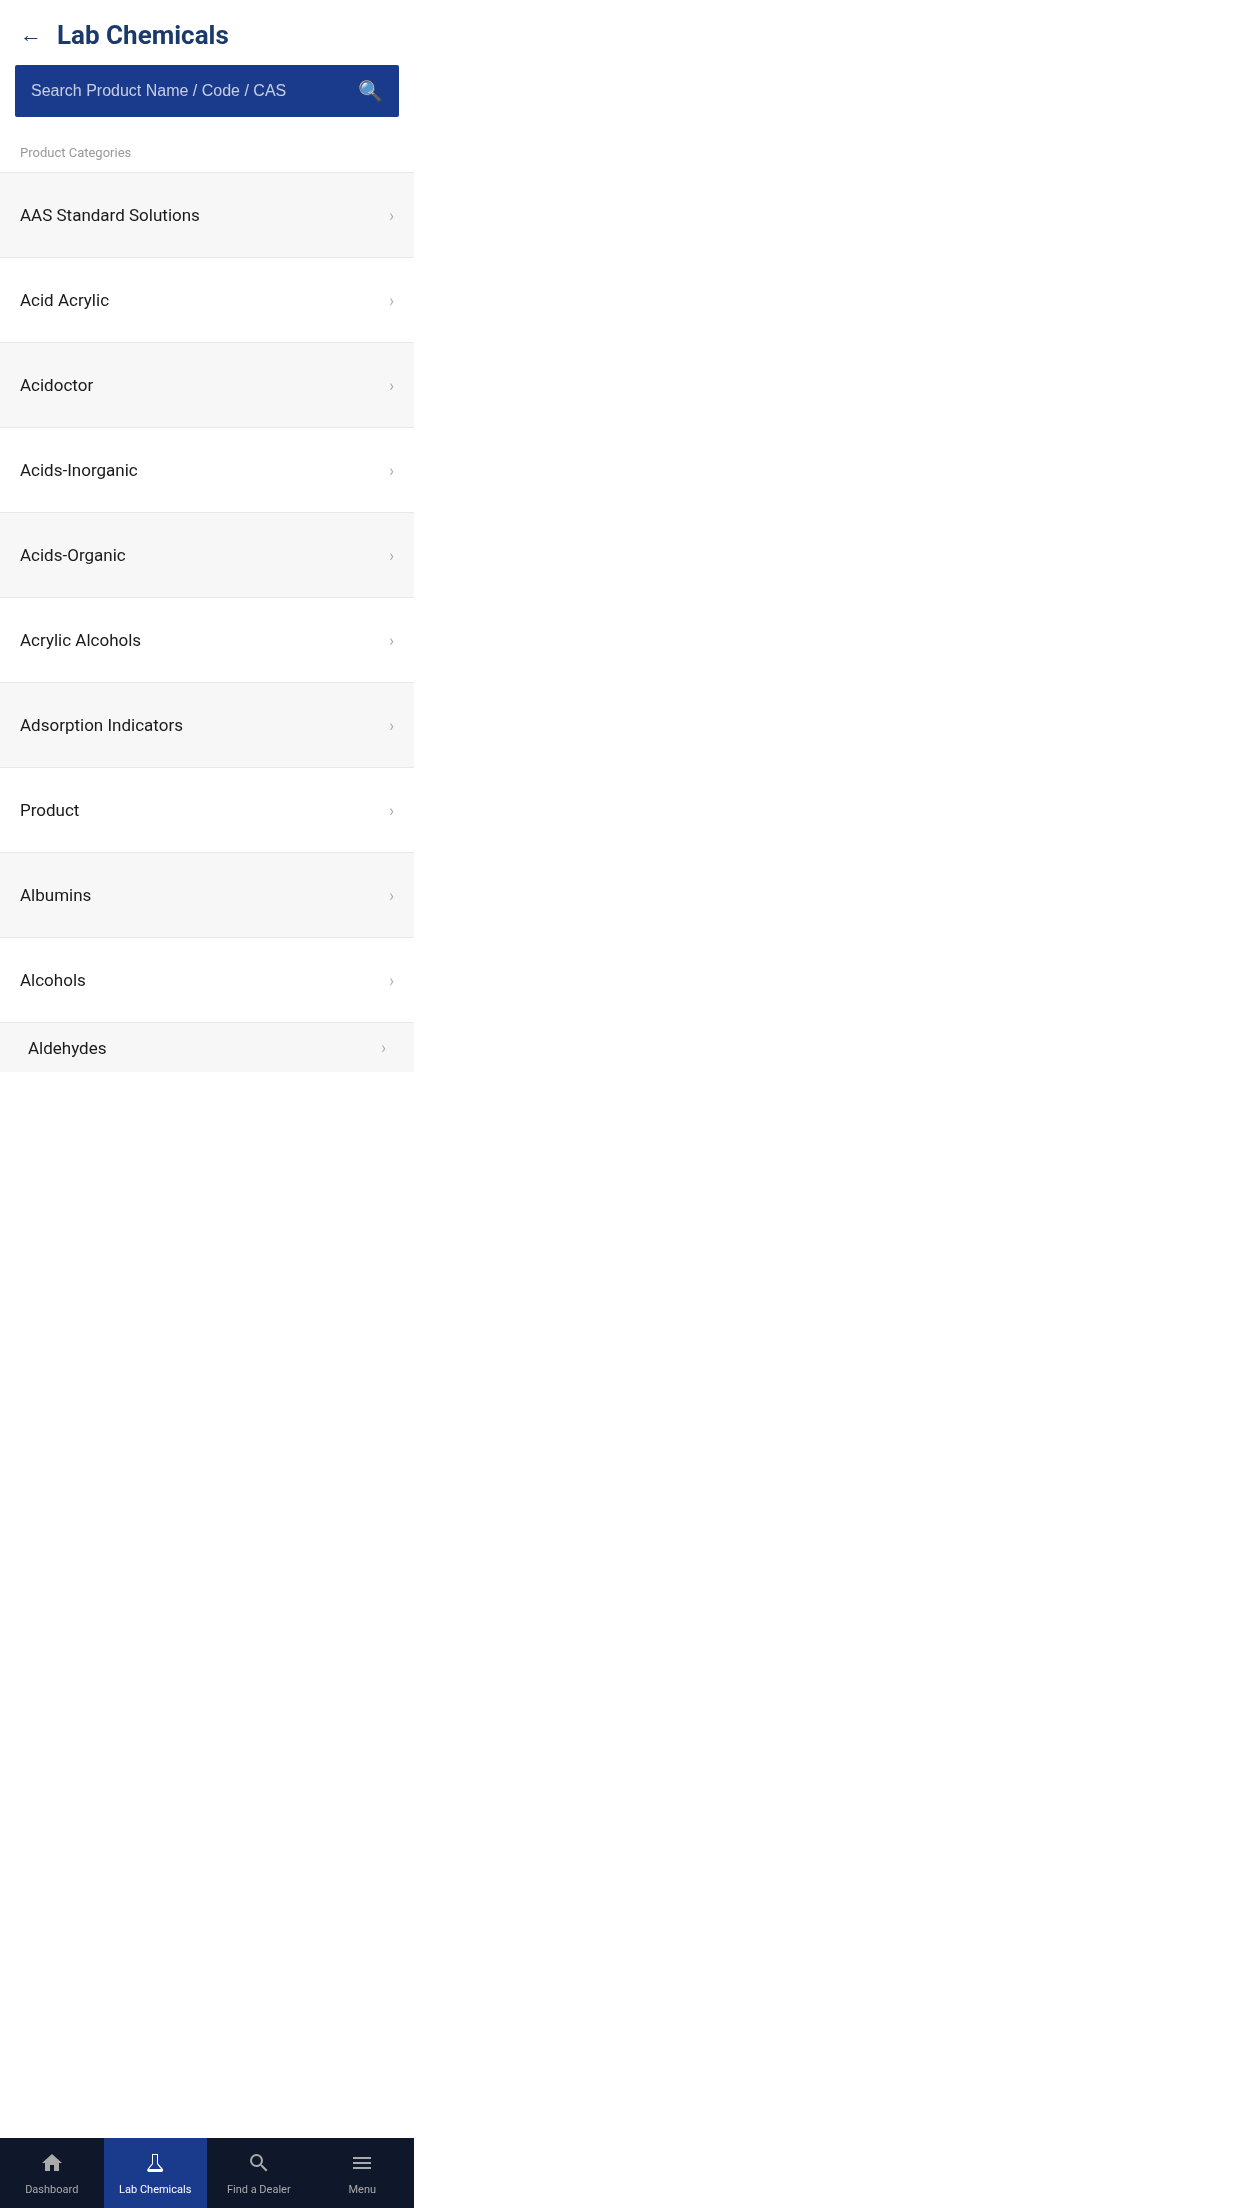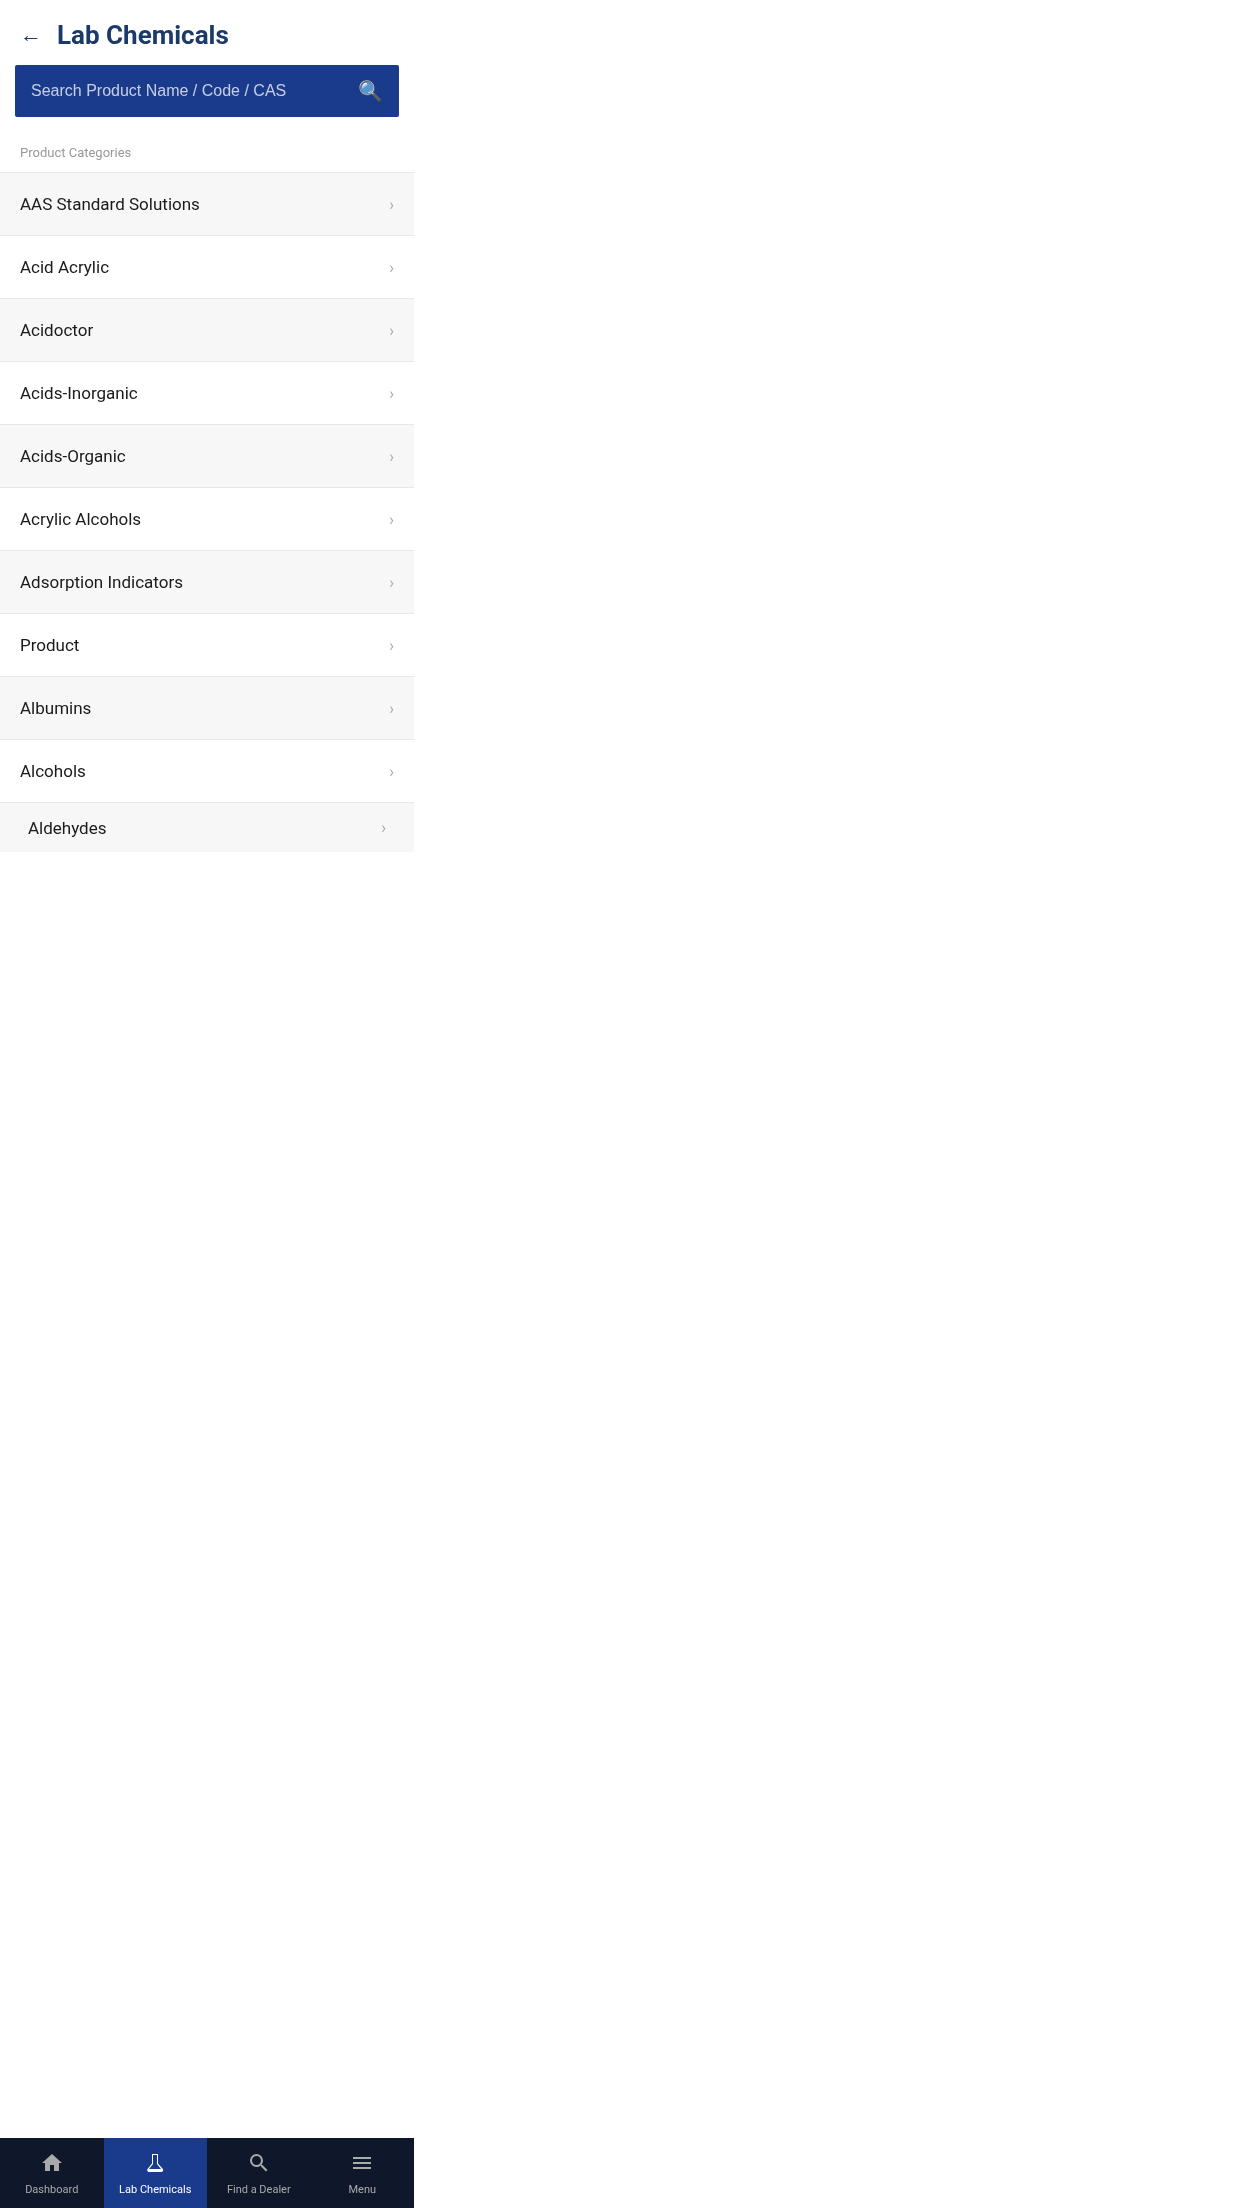--- a/index.html
+++ b/index.html
@@ -73,21 +73,21 @@
     }
 
     .category-list {
       list-style: none;
     }
 
     .category-item {
       display: flex;
       align-items: center;
       justify-content: space-between;
-      padding: 21px 20px;
+      padding: 32px 20px;
       border-top: 1px solid #e8e8e8;
       background: #f7f7f7;
       cursor: pointer;
     }
 
     .category-item:nth-child(even) {
       background: #ffffff;
     }
 
     .category-item-label {

